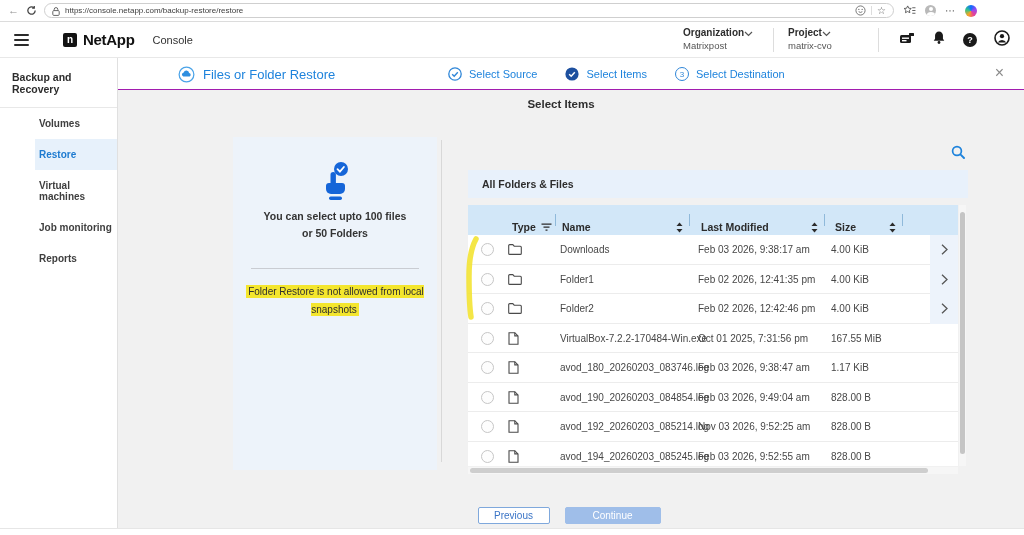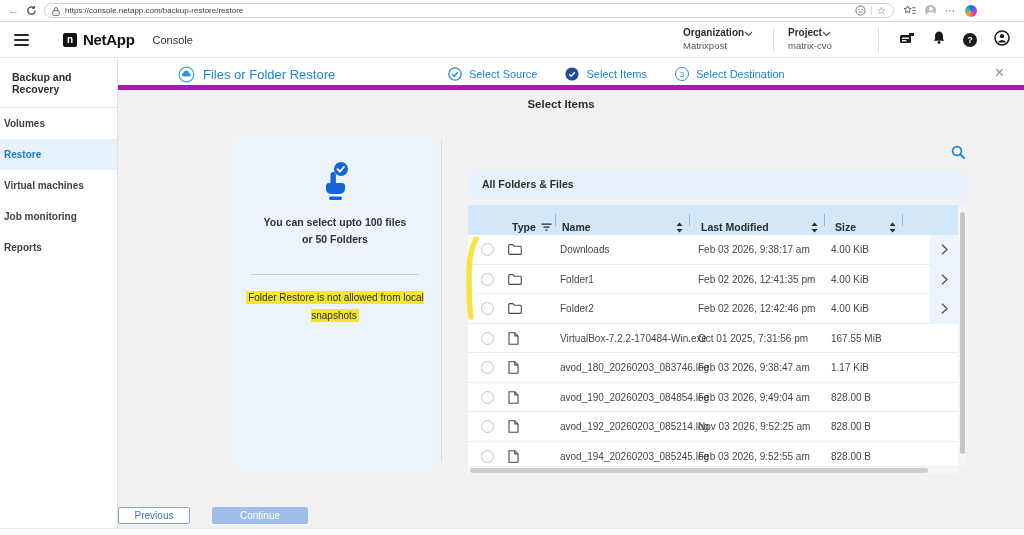--- a/index.html
+++ b/index.html
@@ -32,40 +32,40 @@
   .product { font-size:11px; color:#333; margin-left:12px; }
   .appbar-right { margin-left:auto; display:flex; align-items:center; gap:14px; }
   .ctx-block { display:flex; flex-direction:column; line-height:1.25; min-width:76px; }
   .ctx-label { font-size:10px; font-weight:bold; color:#2d2d2d; display:flex; align-items:center; }
   .ctx-value { font-size:9.5px; color:#555; }
   .vdiv { width:1px; height:24px; background:#ddd; }
   .app-icons { display:flex; align-items:center; gap:17px; margin-left:6px; }
   .help-circle { width:14px; height:14px; border-radius:50%; background:#1a1a1a; color:#fff; font-size:9px; font-weight:bold; display:flex; align-items:center; justify-content:center; }
 
   
-  .wizbar { position:absolute; top:58px; left:118px; right:0; height:32px; background:#fff; border-bottom:5px solid #a21caf; }
+  .wizbar { position:absolute; top:58px; left:118px; right:0; height:32px; background:#fff; border-bottom:1px solid #a21caf; }
   .wiz-title { position:absolute; left:60px; top:0; height:32px; display:flex; align-items:center; gap:8px; color:#1e83dc; font-size:13px; }
   .steps { position:absolute; left:330px; top:0; height:32px; display:flex; align-items:center; gap:28px; }
   .step { display:flex; align-items:center; gap:7px; font-size:11px; color:#1e83dc; }
   .step-num { width:14px; height:14px; border-radius:50%; border:1.4px solid #2f86d8; color:#2f86d8; font-size:8px; display:flex; align-items:center; justify-content:center; }
   .wiz-close { position:absolute; right:20px; top:5px; font-size:16px; color:#8a8a8a; cursor:pointer; line-height:1.3; }
 
   
   .sidebar { position:absolute; top:58px; left:0; width:118px; bottom:7px; background:#fff; border-right:1px solid #e0e0e0; }
   .side-title { padding:13px 12px 12px; font-size:10.5px; font-weight:bold; color:#2d2d2d; border-bottom:1px solid #e8e8e8; }
-  .nav-item { padding:10px 4px; font-size:10px; font-weight:bold; color:#3f3f3f; cursor:pointer; }
+  .nav-item { padding:10px 4px; font-size:10px; font-weight:bold; color:#3f3f3f; cursor:pointer;margin-left:35px; }
   .nav-item.active { background:#e7f1fb; color:#1e7bd0; }
 
   
   .content { position:absolute; top:90px; left:118px; right:0; bottom:7px; background:#f1f1f1; overflow:hidden; }
   .page-heading { position:absolute; top:8px; left:0; right:20px; text-align:center; font-size:11.5px; font-weight:bold; color:#2e2e2e; }
 
   .info-panel { position:absolute; left:115px; top:47px; width:204px; height:333px; background:#edf3fa; text-align:center; }
   .info-icon { margin-top:24px; }
-  .info-line { font-size:10.5px; font-weight:bold; color:#333; margin-top:9px; line-height:1.6; }
+  .info-line { font-size:10.5px; font-weight:bold; color:#333; margin-top:3px; line-height:1.6; }
   .info-div { width:168px; height:1px; background:#c9ccd2; margin:26px auto 0; }
   .info-note-wrap { margin-top:12px; padding:0 8px; }
   .info-note { font-size:10px; color:#2e2e2e; background:#f4e62e; padding:1px 2px; line-height:1.5; }
 
   .panel-sep { position:absolute; left:323px; top:50px; width:1px; height:322px; background:#d8d8d8; }
 
   .search-btn { position:absolute; left:833px; top:55px; cursor:pointer; }
 
   .group-band { position:absolute; left:350px; top:80px; width:500px; height:28px; background:#e8f1fb; display:flex; align-items:center; padding-left:14px; font-size:10.5px; font-weight:bold; color:#2d2d2d; }
 
@@ -80,21 +80,21 @@
   .trow .tname { position:absolute; left:92px; top:9px; }
   .trow .tmod { position:absolute; left:230px; top:9px; }
   .trow .tsize { position:absolute; left:363px; top:9px; }
   .trow .tdrill { position:absolute; left:462px; top:0; width:28px; height:29.5px; background:#edf3fb; display:flex; align-items:center; justify-content:center; cursor:pointer; }
 
   .vscroll { position:absolute; left:841px; top:115px; width:7px; height:261px; background:#f6f6f6; }
   .vscroll .thumb { position:absolute; top:7px; left:1px; width:5px; height:242px; background:#c5c5c5; border-radius:3px; }
   .hscroll { position:absolute; left:350px; top:377px; width:490px; height:7px; background:#f6f6f6; }
   .hscroll .thumb { position:absolute; top:1px; left:2px; width:458px; height:5px; background:#cecece; border-radius:3px; }
 
-  .btn-row { position:absolute; top:417px; left:0; width:886px; display:flex; gap:22px; }
+  .btn-row { position:absolute; top:417px; left:8px; width:886px; display:flex; justify-content:center; gap:15px; }
   .btn { height:17px; font-size:10px; display:flex; align-items:center; justify-content:center; border-radius:2px; cursor:pointer; font-family:"Liberation Sans", sans-serif; }
   .btn-prev { width:72px; background:#fff; border:1px solid #7fa8dc; color:#3a74c6; }
   .btn-cont { width:96px; background:#9fbee9; border:1px solid #9fbee9; color:#fff; }
 
   .annotation-svg { position:absolute; left:0; top:0; pointer-events:none; }
   .footer-strip { position:absolute; bottom:0; left:0; width:1024px; height:7px; background:#fff; border-top:1px solid #e6e6e6; }
 </style>
 </head>
 <body>
 

